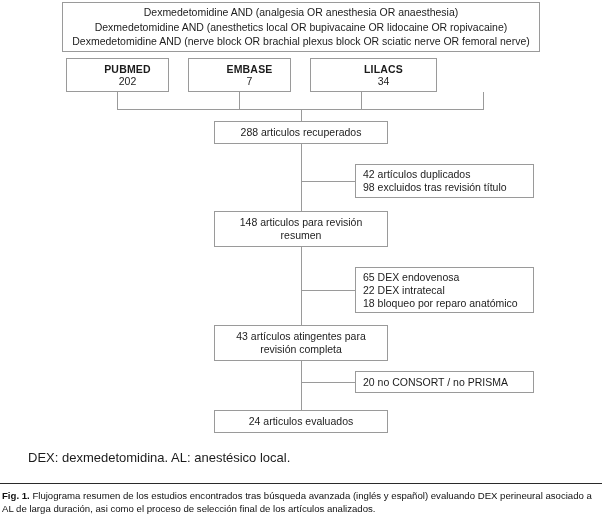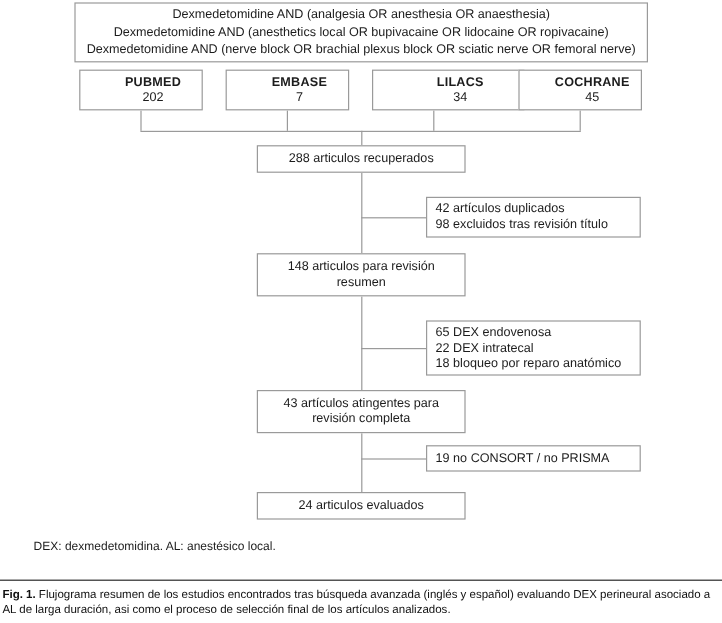--- a/index.html
+++ b/index.html
@@ -88,21 +88,21 @@
     z-index: 1;
   }
   .v { width: 1px; }
   .h { height: 1px; }
 
   
   #abbrev-note {
     position: absolute;
     left: 28px;
     top: 450px;
-    font-size: 10px;
+    font-size: 13px;
     color: #1c1c1c;
     white-space: nowrap;
   }
   #caption-rule {
     position: absolute;
     left: 0;
     top: 483px;
     width: 602px;
     height: 1px;
     background: #2a2a2a;
@@ -134,24 +134,20 @@
     <span class="line db-count">202</span>
   </div>
   <div class="box db-box" id="db-embase">
     <span class="line db-name">EMBASE</span>
     <span class="line db-count">7</span>
   </div>
   <div class="box db-box" id="db-lilacs">
     <span class="line db-name">LILACS</span>
     <span class="line db-count">34</span>
   </div>
-  <div class="box db-box" id="db-cochrane">
-    <span class="line db-name">COCHRANE</span>
-    <span class="line db-count">45</span>
-  </div>
 
   <div class="ln v" style="left:117px; top:92px;  height:17px;"></div>
   <div class="ln v" style="left:239px; top:92px;  height:17px;"></div>
   <div class="ln v" style="left:361px; top:92px;  height:17px;"></div>
   <div class="ln v" style="left:483px; top:92px;  height:17px;"></div>
   <div class="ln h" style="left:117px; top:109px; width:367px;"></div>
   <div class="ln v" style="left:301px; top:109px; height:12px;"></div>
 
   <div class="box" id="box-retrieved">
     <span class="line">288 articulos recuperados</span>
@@ -181,21 +177,21 @@
 
   <div class="box" id="box-fulltext">
     <span class="line">43 artículos atingentes para</span>
     <span class="line">revisión completa</span>
   </div>
 
   <div class="ln v" style="left:301px; top:361px; height:49px;"></div>
   <div class="ln h" style="left:301px; top:382px; width:54px;"></div>
 
   <div class="box left-align" id="box-excl-3">
-    <span class="line">19 no CONSORT / no PRISMA</span>
+    <span class="line">20 no CONSORT / no PRISMA</span>
   </div>
 
   <div class="box" id="box-evaluated">
     <span class="line">24 articulos evaluados</span>
   </div>
 
   <div id="abbrev-note">DEX: dexmedetomidina. AL: anestésico local.</div>
 
   <div id="caption-rule"></div>
   <div id="caption">

